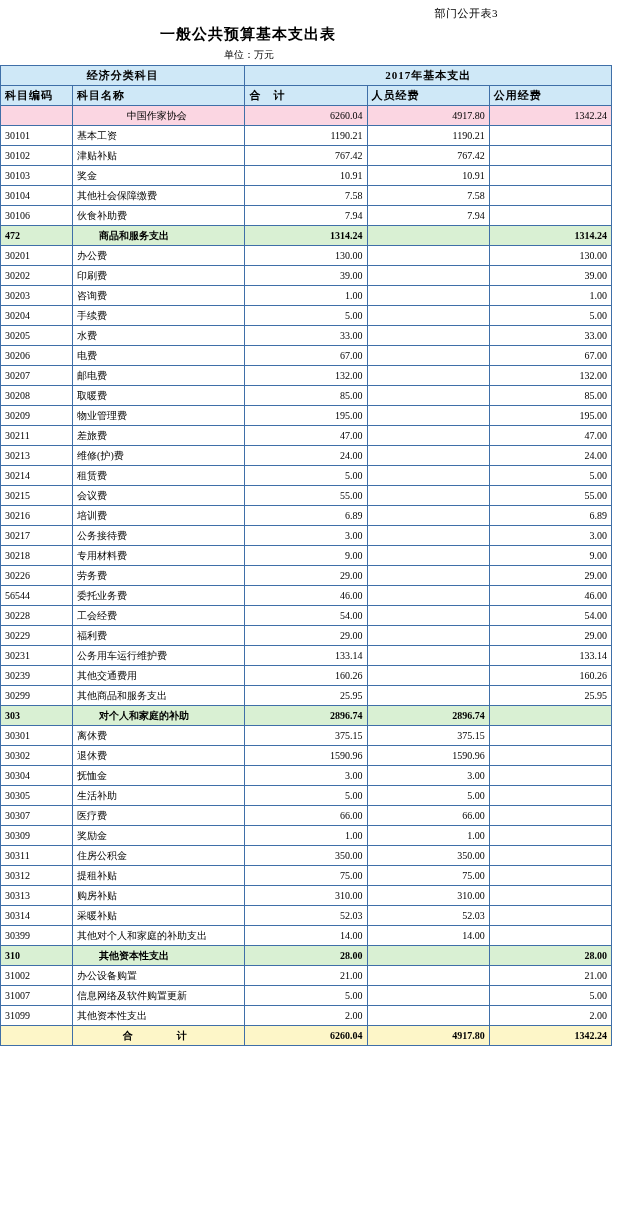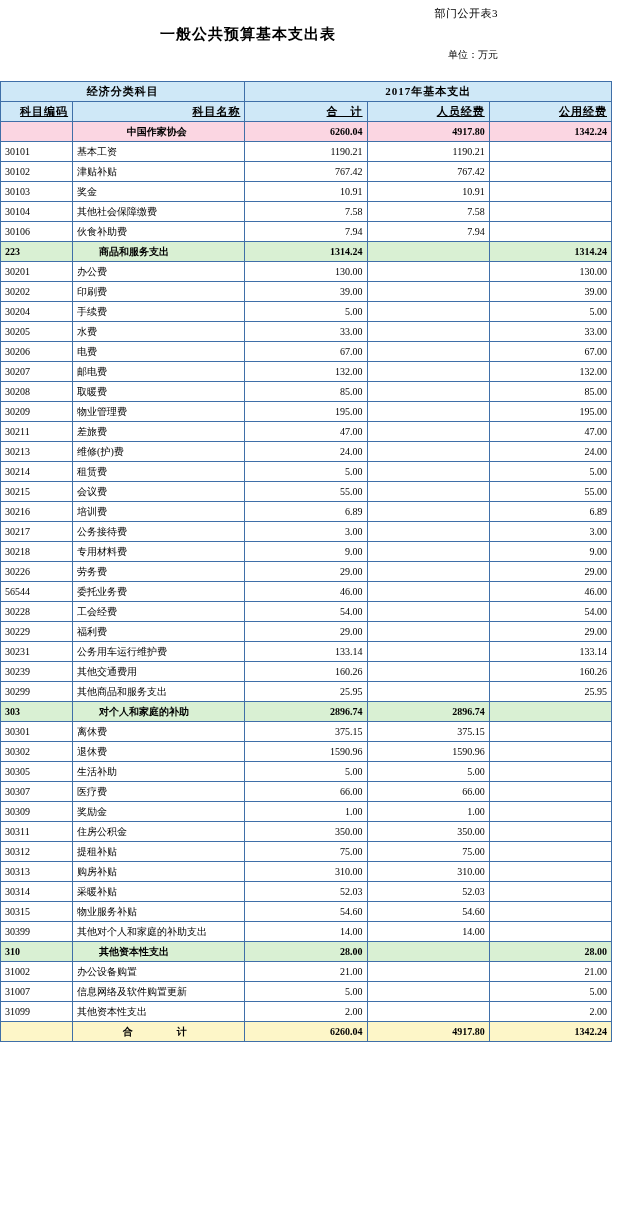--- a/index.html
+++ b/index.html
@@ -27,62 +27,61 @@
     letter-spacing: 0.5px;
   }
   .doc-title {
     text-align: center;
     font-size: 15px;
     font-weight: bold;
     margin: 4px 16px 2px 0;
     letter-spacing: 1px;
   }
   .unit-line {
-    text-align: right;
+    text-align: center;
     font-size: 10px;
     padding: 2px 14px 3px 0;
   }
   table.budget {
     border-collapse: collapse;
-    margin: 16px auto;
+    margin: 0 auto;
     width: 612px;
     table-layout: fixed;
     font-size: 10px;
   }
   table.budget th, table.budget td {
     border: 1px solid #3f6fa8;
     padding: 0 4px;
     height: 19px;
     line-height: 19px;
     box-sizing: border-box;
     overflow: hidden;
     white-space: nowrap;
   }
   .hdr {
     background: #cfe8f7;
-    text-align: right;
+    text-align: left;
     font-weight: bold;
     font-size: 11px;
     letter-spacing: 1px;
-    text-decoration: underline;
   }
   .hdr-top {
     background: #cfe8f7;
     text-align: center;
     font-weight: bold;
     font-size: 11px;
     letter-spacing: 1px;
   }
   .col-code { width: 72px; }
   .col-name { width: 172px; }
   .col-num  { width: 122px; }
 
   .row-total-top td {
     background: #fbd6e2;
-    font-weight: bold;
+    font-weight: normal;
   }
   .row-cat td {
     background: #d9f0d3;
     font-weight: bold;
   }
   .row-sum td {
     background: #fdf6c8;
     font-weight: bold;
   }
   td.code {
@@ -178,39 +177,46 @@
           <td class="num"></td>
         </tr>
         <tr>
           <td class="code">30106</td>
           <td class="name">伙食补助费</td>
           <td class="num">7.94</td>
           <td class="num">7.94</td>
           <td class="num"></td>
         </tr>
         <tr class="row-cat">
-          <td class="code">223</td>
+          <td class="code">472</td>
           <td class="name cat">商品和服务支出</td>
           <td class="num">1314.24</td>
           <td class="num"></td>
           <td class="num">1314.24</td>
         </tr>
         <tr>
           <td class="code">30201</td>
           <td class="name">办公费</td>
           <td class="num">130.00</td>
           <td class="num"></td>
           <td class="num">130.00</td>
         </tr>
         <tr>
           <td class="code">30202</td>
           <td class="name">印刷费</td>
           <td class="num">39.00</td>
           <td class="num"></td>
           <td class="num">39.00</td>
+        </tr>
+        <tr>
+          <td class="code">30203</td>
+          <td class="name">咨询费</td>
+          <td class="num">1.00</td>
+          <td class="num"></td>
+          <td class="num">1.00</td>
         </tr>
         <tr>
           <td class="code">30204</td>
           <td class="name">手续费</td>
           <td class="num">5.00</td>
           <td class="num"></td>
           <td class="num">5.00</td>
         </tr>
         <tr>
           <td class="code">30205</td>
@@ -360,20 +366,27 @@
           <td class="num"></td>
         </tr>
         <tr>
           <td class="code">30302</td>
           <td class="name">退休费</td>
           <td class="num">1590.96</td>
           <td class="num">1590.96</td>
           <td class="num"></td>
         </tr>
         <tr>
+          <td class="code">30304</td>
+          <td class="name">抚恤金</td>
+          <td class="num">3.00</td>
+          <td class="num">3.00</td>
+          <td class="num"></td>
+        </tr>
+        <tr>
           <td class="code">30305</td>
           <td class="name">生活补助</td>
           <td class="num">5.00</td>
           <td class="num">5.00</td>
           <td class="num"></td>
         </tr>
         <tr>
           <td class="code">30307</td>
           <td class="name">医疗费</td>
           <td class="num">66.00</td>
@@ -406,27 +419,20 @@
           <td class="name">购房补贴</td>
           <td class="num">310.00</td>
           <td class="num">310.00</td>
           <td class="num"></td>
         </tr>
         <tr>
           <td class="code">30314</td>
           <td class="name">采暖补贴</td>
           <td class="num">52.03</td>
           <td class="num">52.03</td>
-          <td class="num"></td>
-        </tr>
-        <tr>
-          <td class="code">30315</td>
-          <td class="name">物业服务补贴</td>
-          <td class="num">54.60</td>
-          <td class="num">54.60</td>
           <td class="num"></td>
         </tr>
         <tr>
           <td class="code">30399</td>
           <td class="name">其他对个人和家庭的补助支出</td>
           <td class="num">14.00</td>
           <td class="num">14.00</td>
           <td class="num"></td>
         </tr>
         <tr class="row-cat">

